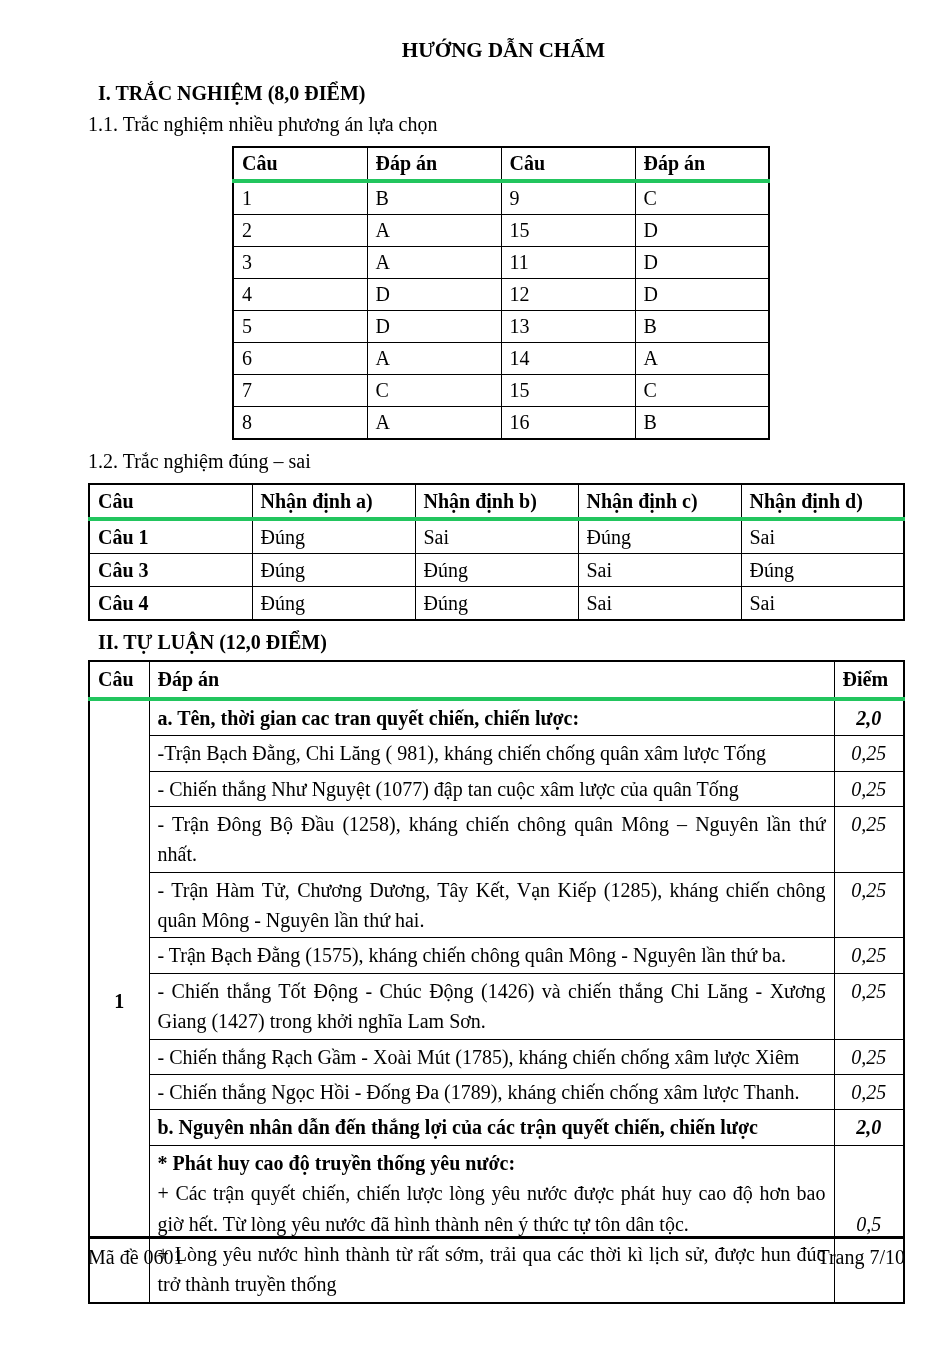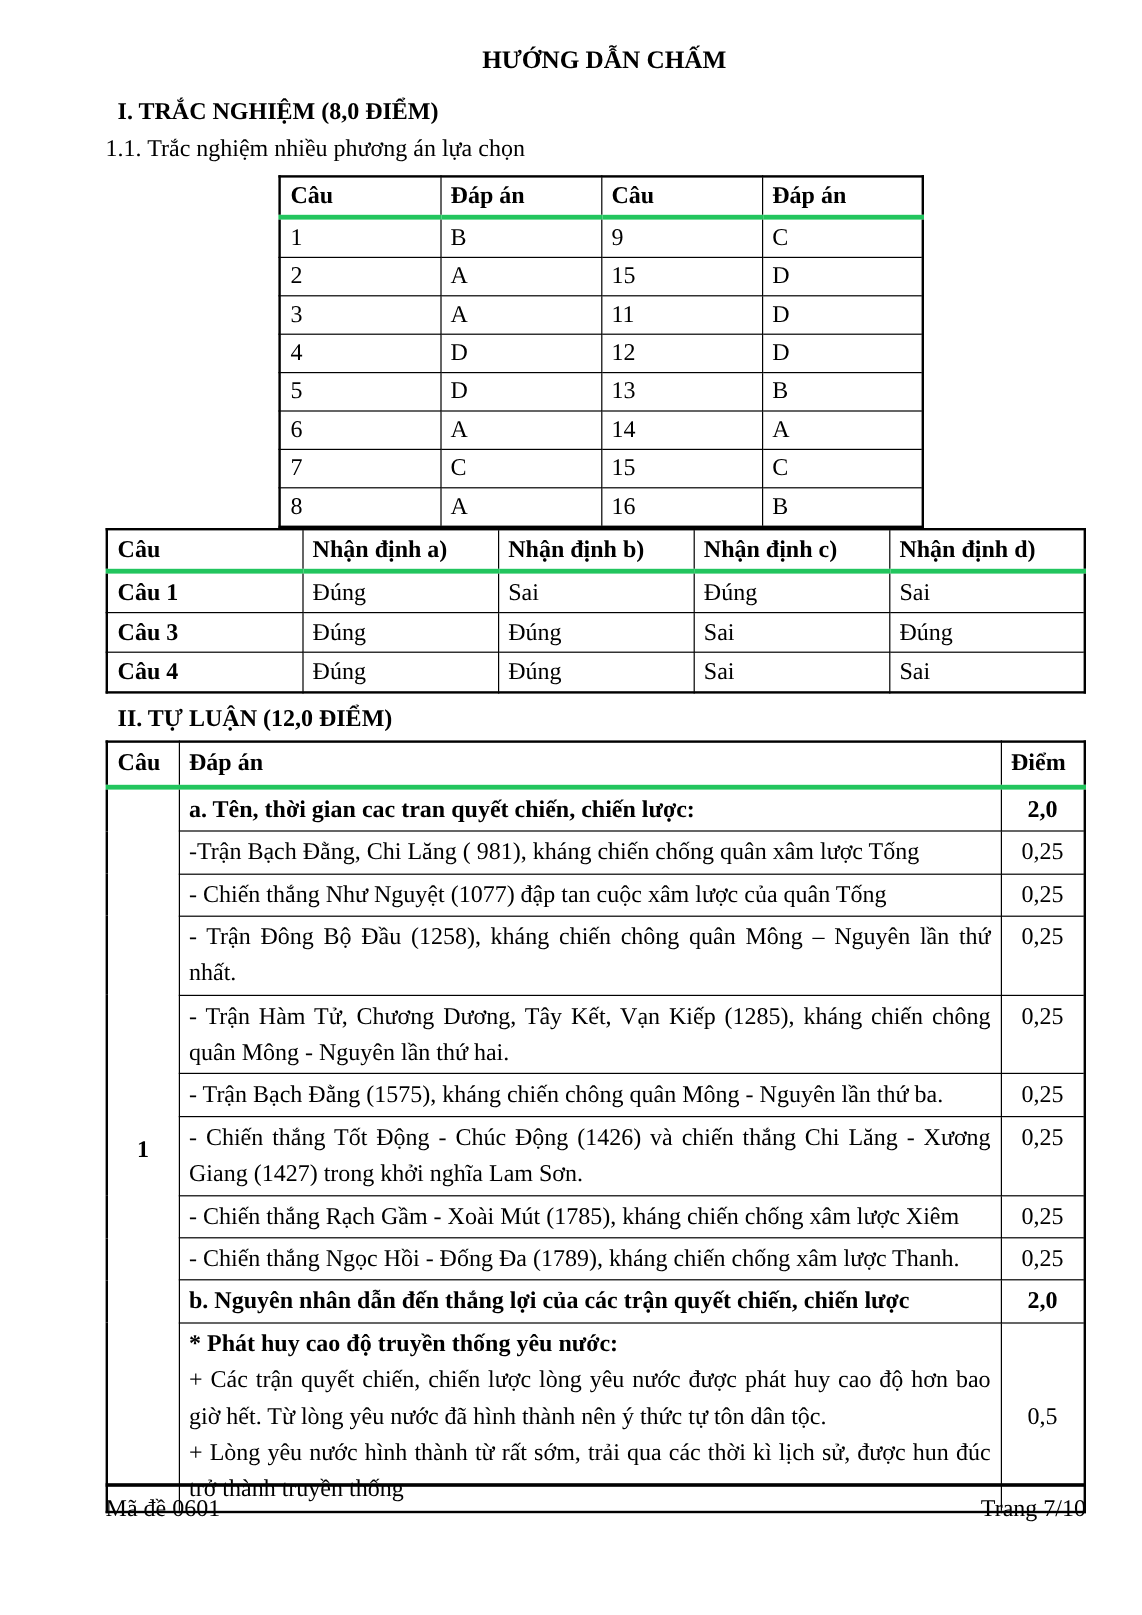--- a/index.html
+++ b/index.html
@@ -20,21 +20,21 @@
   .t-tf{width:817px;margin-bottom:4px;}
   .t-tf col{width:20%;}
   .t-tf td,.t-tf th{height:28px;}
   .t-tf td:first-child{font-weight:bold;}
   
   .t-essay{width:817px;line-height:1.52;}
   .t-essay col.c-q{width:60px;}
   .t-essay col.c-score{width:70px;}
   .t-essay td{vertical-align:top;text-align:justify;}
   .t-essay td.qnum{vertical-align:middle;text-align:center;font-weight:bold;}
-  .t-essay td.score{text-align:center;}
+  .t-essay td.score{text-align:center;font-style:italic;}
   .t-essay td.score.mid{vertical-align:middle;}
   .b{font-weight:bold;}
   .footer{position:absolute;left:88px;right:47px;top:1236px;border-top:3px solid #000;display:flex;justify-content:space-between;padding-top:5px;font-size:20px;}
 </style>
 </head>
 <body>
 
 <div class="page">
 
   <div class="doc-title">HƯỚNG DẪN CHẤM</div>
@@ -102,20 +102,21 @@
         </tr>
         <tr>
           <td>8</td>
           <td>A</td>
           <td>16</td>
           <td>B</td>
         </tr>
       </tbody>
     </table>
 
+  <div class="h-sub" style="margin-top:8px;">1.2. Trắc nghiệm đúng – sai</div>
 
   <table class="doc-table t-tf">
     <colgroup>
         <col>
         <col>
         <col>
         <col>
         <col>
       </colgroup>
   <thead>

